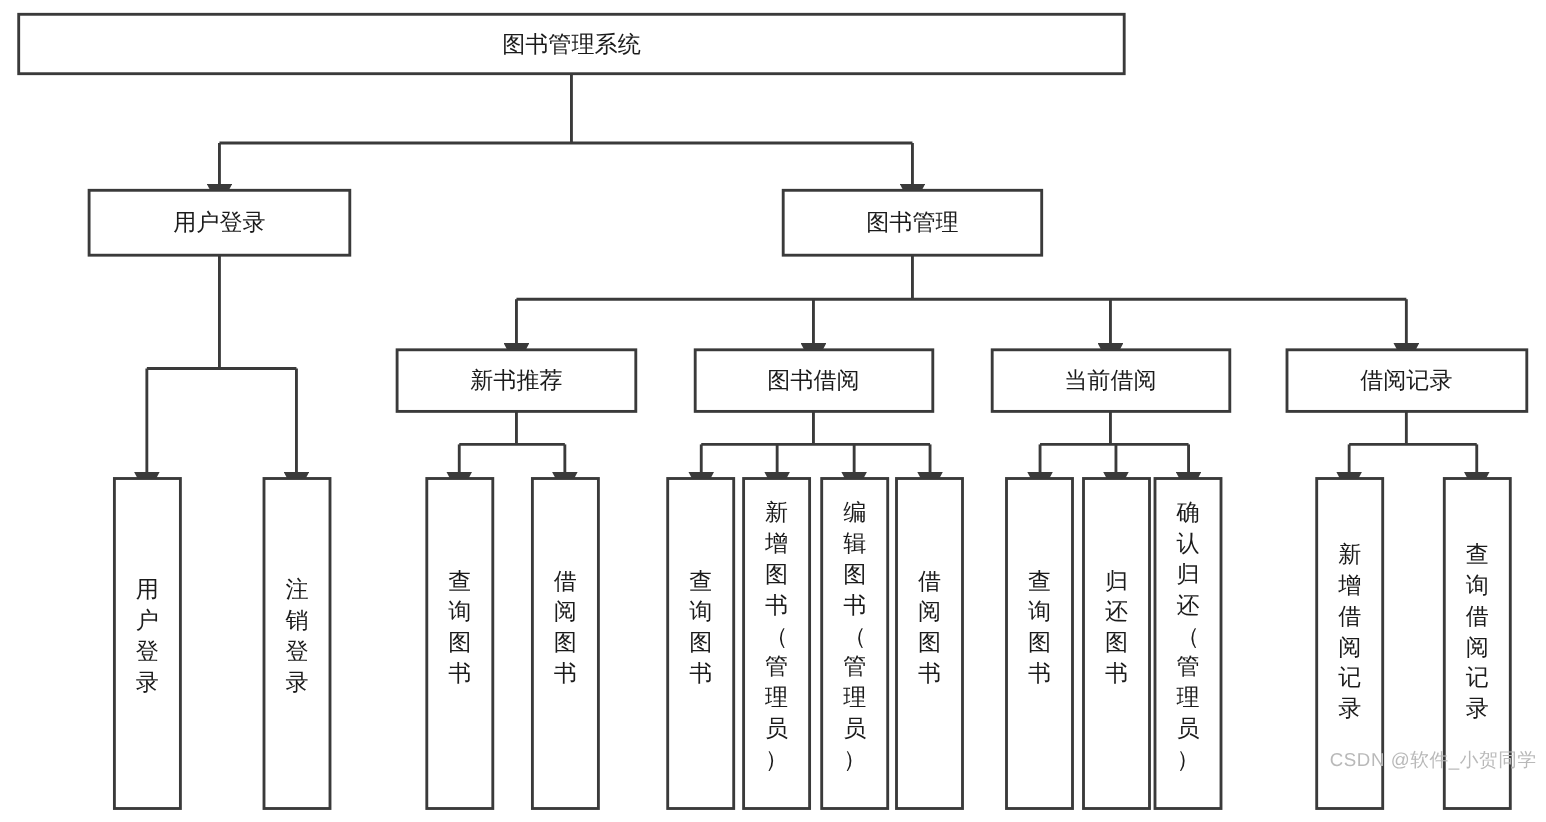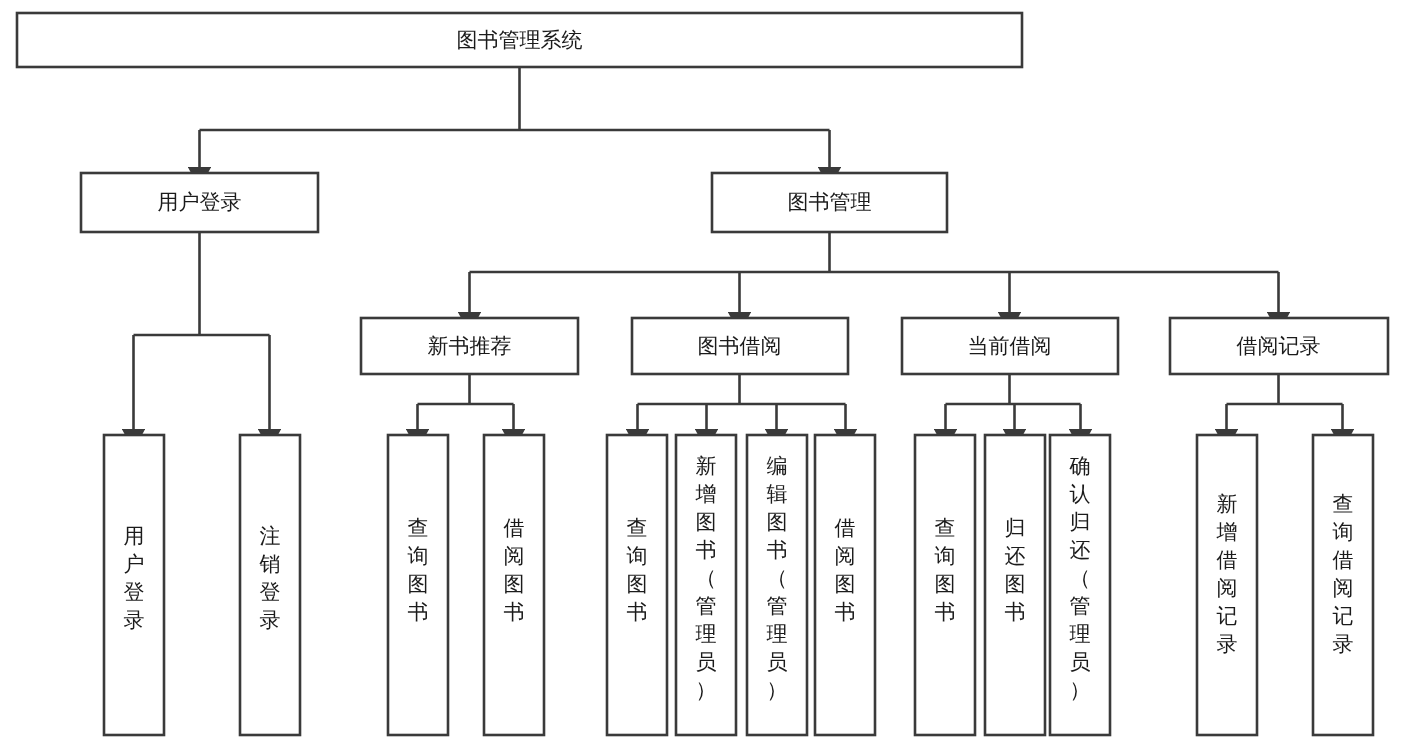--- a/index.html
+++ b/index.html
@@ -226,13 +226,14 @@
       <rect class="node-box" x="1197" y="435" width="60" height="300"></rect>
       <text class="node-label-vertical" x="1227"><tspan x="1227" y="511">新</tspan><tspan x="1227" y="539">增</tspan><tspan x="1227" y="567">借</tspan><tspan x="1227" y="595">阅</tspan><tspan x="1227" y="623">记</tspan><tspan x="1227" y="651">录</tspan></text>
     </g>
 
     <g>
       <rect class="node-box" x="1313" y="435" width="60" height="300"></rect>
       <text class="node-label-vertical" x="1343"><tspan x="1343" y="511">查</tspan><tspan x="1343" y="539">询</tspan><tspan x="1343" y="567">借</tspan><tspan x="1343" y="595">阅</tspan><tspan x="1343" y="623">记</tspan><tspan x="1343" y="651">录</tspan></text>
     </g>
   </svg>
 
+  <div class="watermark">CSDN @软件_小贺同学</div>
 </div>
 
 </body></html>

